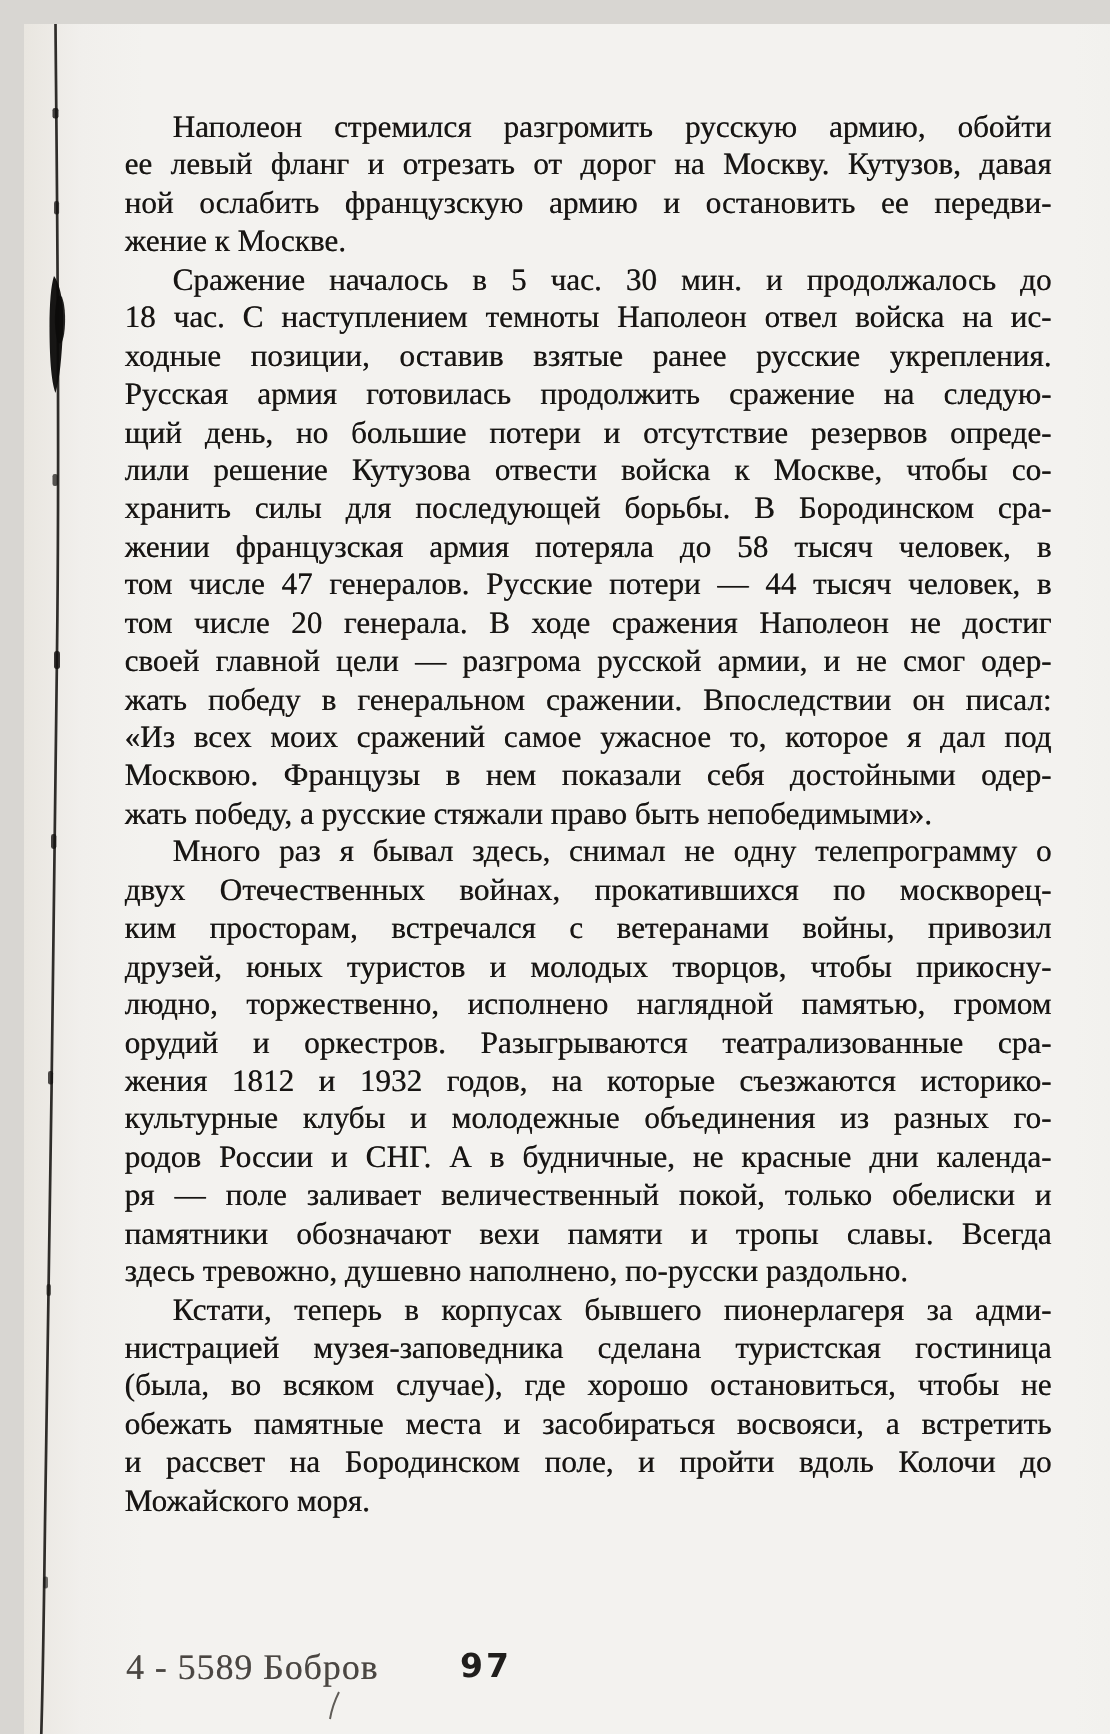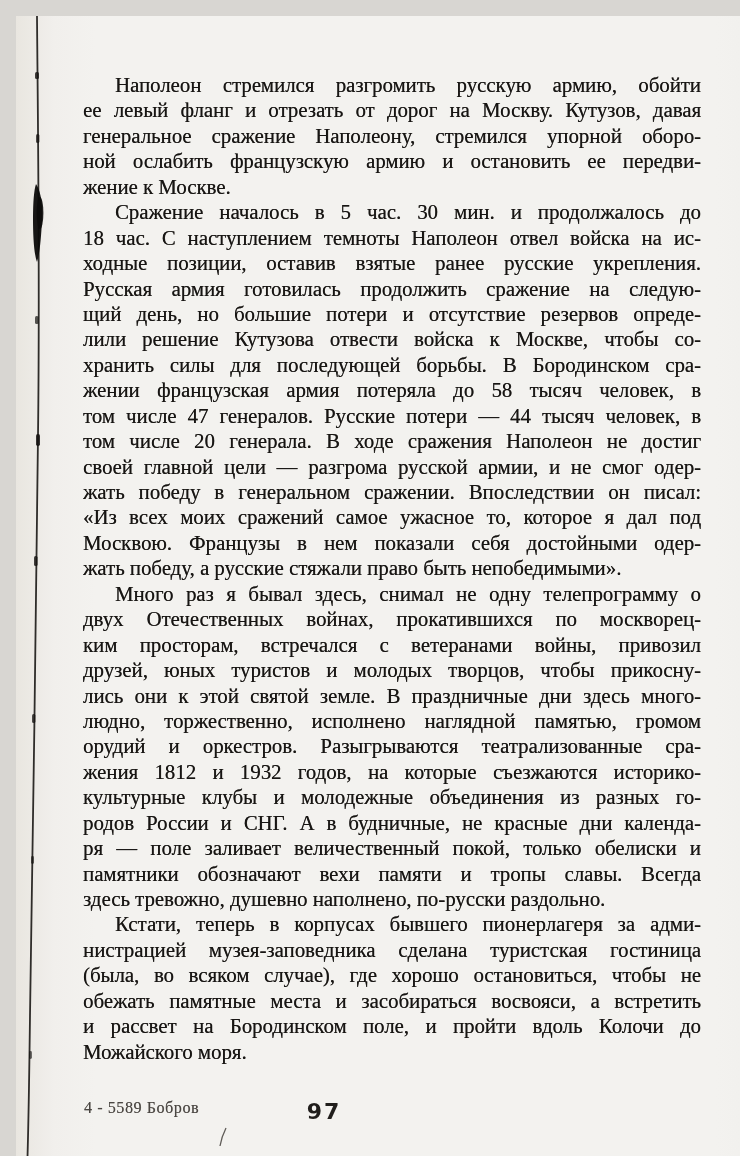--- a/index.html
+++ b/index.html
@@ -40,21 +40,21 @@
     text-align: justify;
     text-align-last: justify;
     white-space: normal;
   }
   .line.indent { text-indent: 32px; }
   .line.last { text-align-last: left; }
   .footer-signature {
     position: absolute;
     left: 68px;
     top: 1083px;
-    font-size: 16px;
+    font-size: 24px;
     letter-spacing: 0.6px;
     color: #4a4642;
     text-shadow: 0.2px 0 0 rgba(60,55,50,0.5);
   }
   .footer-page-number {
     position: absolute;
     left: 0;
     top: 1083px;
     width: 616px;
     text-align: center;
@@ -87,21 +87,20 @@
   </svg>
 
   <svg style="position:absolute; left:198px; top:1110px;" width="20" height="22" viewBox="0 0 20 22" aria-hidden="true">
     <path d="M12,2 C 9,8 7,14 6,20" fill="none" stroke="#3a3631" stroke-width="1.3" opacity="0.8"></path>
   </svg>
 
   <div class="text-block">
       <div class="paragraph">
         <div class="line indent">Наполеон стремился разгромить русскую армию, обойти</div>
         <div class="line">ее левый фланг и отрезать от дорог на Москву. Кутузов, давая</div>
-        <div class="line">генеральное сражение Наполеону, стремился упорной оборо-</div>
         <div class="line">ной ослабить французскую армию и остановить ее передви-</div>
         <div class="line last">жение к Москве.</div>
       </div>
       <div class="paragraph">
         <div class="line indent">Сражение началось в 5 час. 30 мин. и продолжалось до</div>
         <div class="line">18 час. С наступлением темноты Наполеон отвел войска на ис-</div>
         <div class="line">ходные позиции, оставив взятые ранее русские укрепления.</div>
         <div class="line">Русская армия готовилась продолжить сражение на следую-</div>
         <div class="line">щий день, но большие потери и отсутствие резервов опреде-</div>
         <div class="line">лили решение Кутузова отвести войска к Москве, чтобы со-</div>
@@ -113,21 +112,20 @@
         <div class="line">жать победу в генеральном сражении. Впоследствии он писал:</div>
         <div class="line">«Из всех моих сражений самое ужасное то, которое я дал под</div>
         <div class="line">Москвою. Французы в нем показали себя достойными одер-</div>
         <div class="line last">жать победу, а русские стяжали право быть непобедимыми».</div>
       </div>
       <div class="paragraph">
         <div class="line indent">Много раз я бывал здесь, снимал не одну телепрограмму о</div>
         <div class="line">двух Отечественных войнах, прокатившихся по москворец-</div>
         <div class="line">ким просторам, встречался с ветеранами войны, привозил</div>
         <div class="line">друзей, юных туристов и молодых творцов, чтобы прикосну-</div>
-        <div class="line">лись они к этой святой земле. В праздничные дни здесь много-</div>
         <div class="line">людно, торжественно, исполнено наглядной памятью, громом</div>
         <div class="line">орудий и оркестров. Разыгрываются театрализованные сра-</div>
         <div class="line">жения 1812 и 1932 годов, на которые съезжаются историко-</div>
         <div class="line">культурные клубы и молодежные объединения из разных го-</div>
         <div class="line">родов России и СНГ. А в будничные, не красные дни календа-</div>
         <div class="line">ря — поле заливает величественный покой, только обелиски и</div>
         <div class="line">памятники обозначают вехи памяти и тропы славы. Всегда</div>
         <div class="line last">здесь тревожно, душевно наполнено, по-русски раздольно.</div>
       </div>
       <div class="paragraph">

